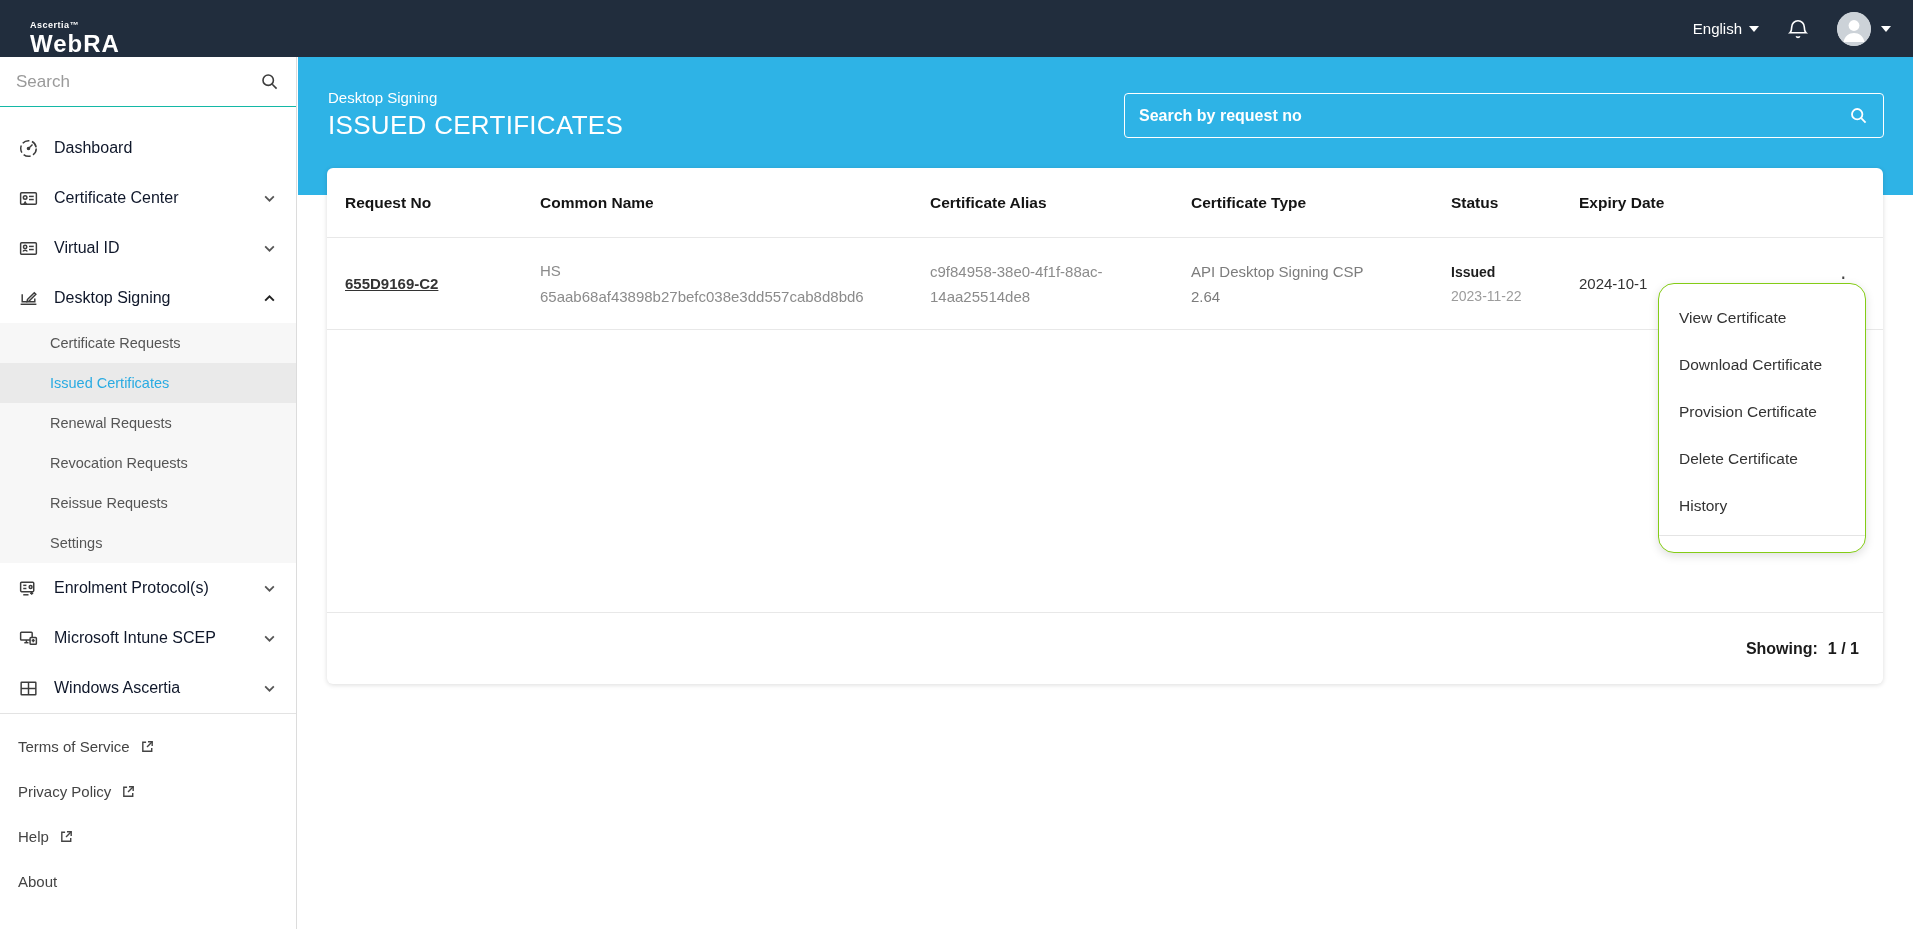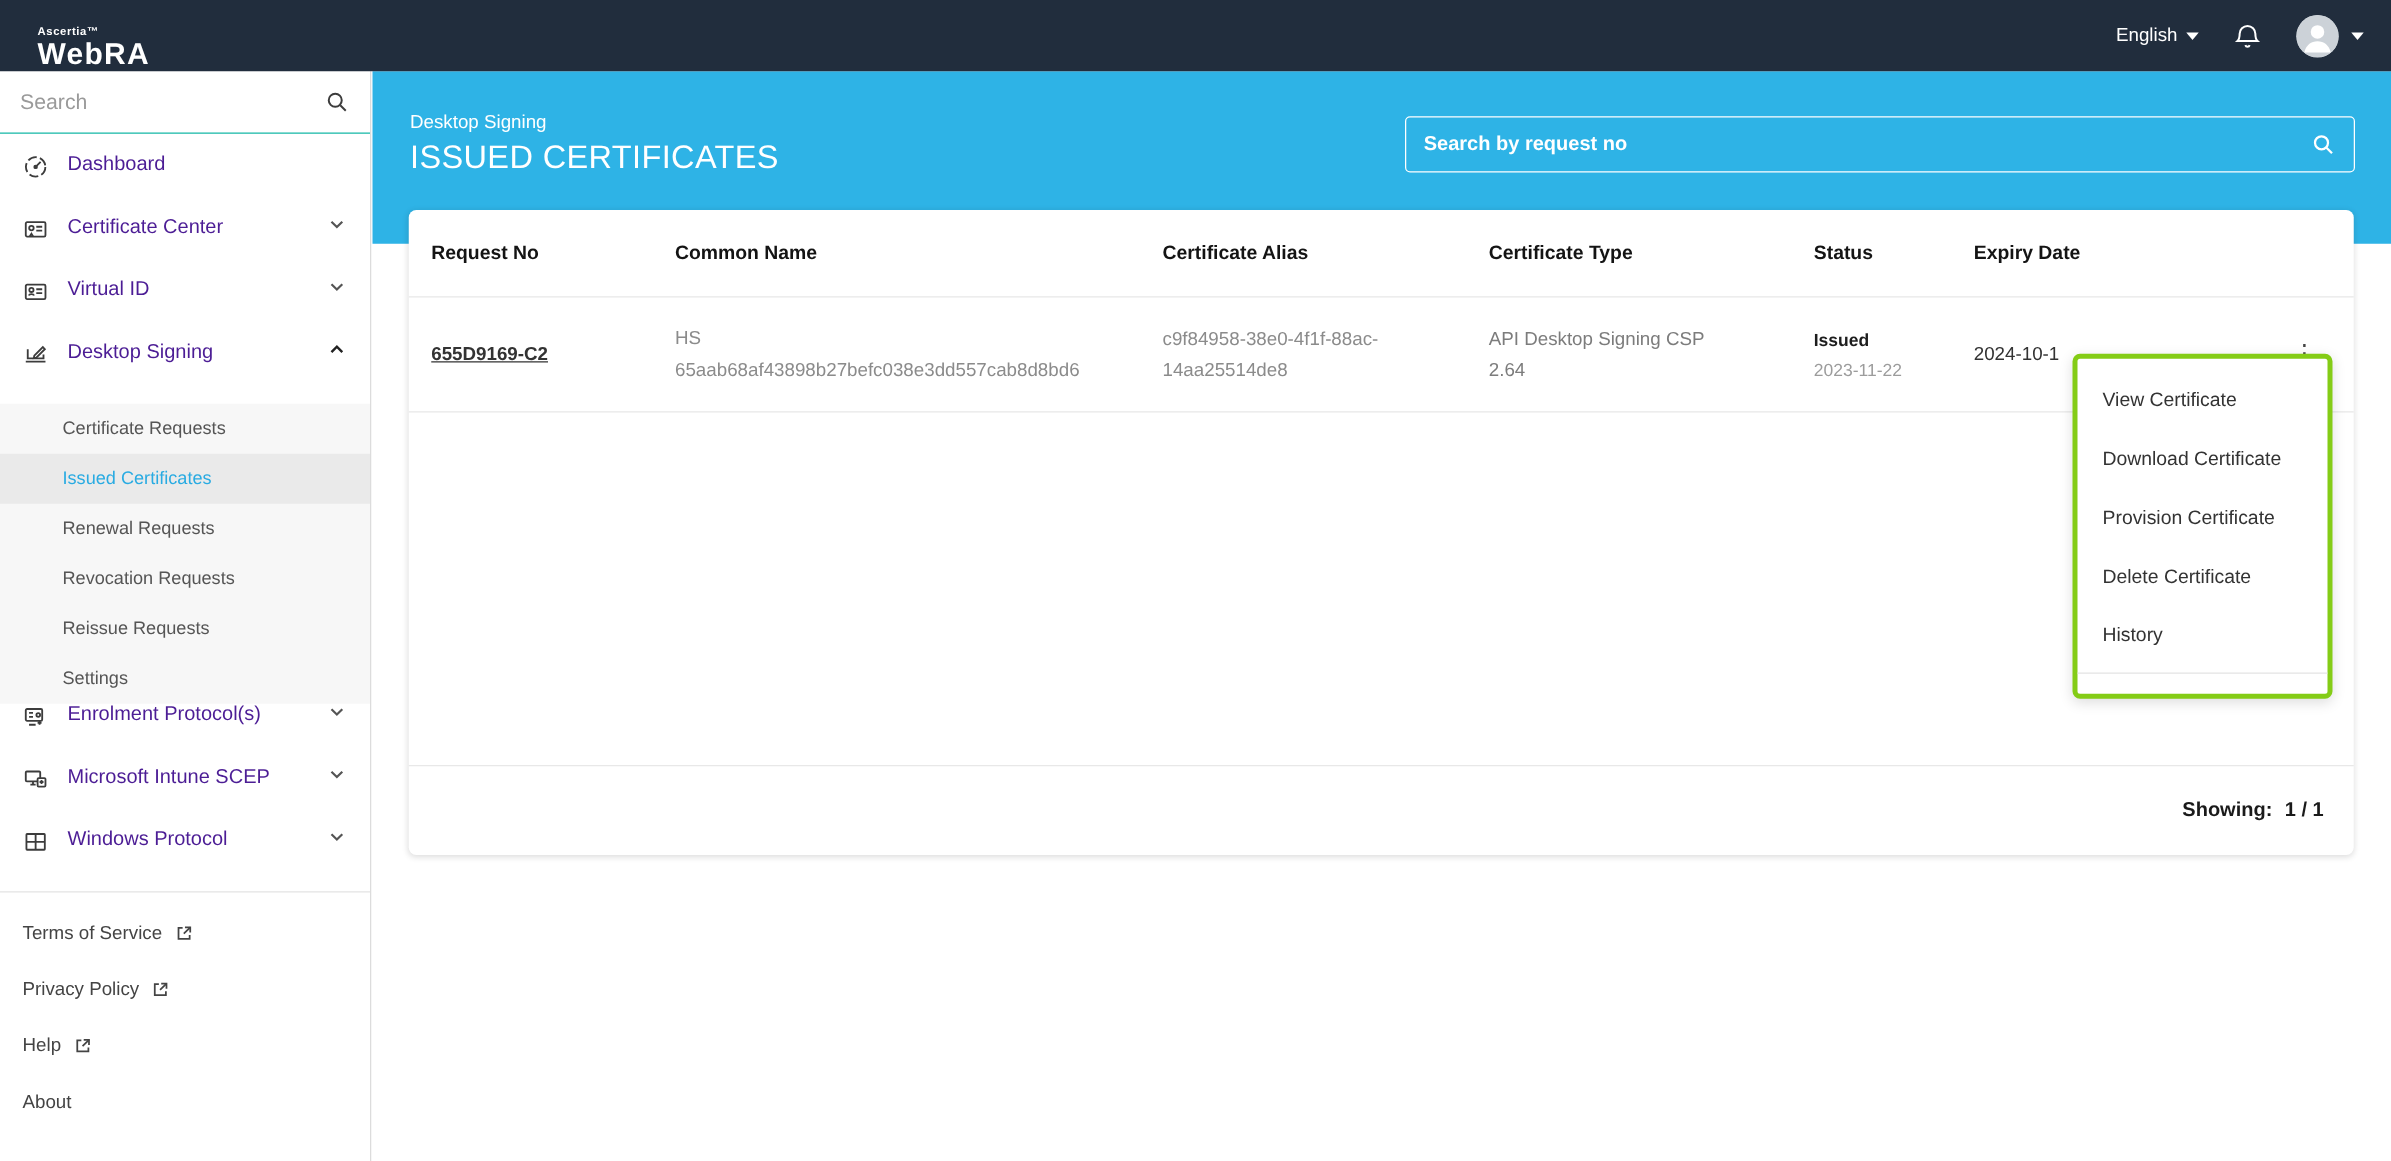--- a/index.html
+++ b/index.html
@@ -22,22 +22,22 @@
   .avatar { width:34px; height:34px; border-radius:50%; background:#ccd2d8; overflow:hidden; display:flex; }
 
   
   .sidebar { position:absolute; left:0; top:57px; width:297px; height:872px;
     background:#fff; border-right:1px solid #dcdcdc; z-index:20; }
   .side-search { height:50px; border-bottom:1px solid #14b8a6; display:flex; align-items:center; padding:0 16px; }
   .side-search input { flex:1; border:none; outline:none; font-size:17px; color:#444;
     font-family:"Liberation Sans",sans-serif; background:transparent; }
   .side-search input::placeholder { color:#9a9a9a; }
   .side-menu { list-style:none; padding-top:16px; }
-  .side-item { height:50px; display:flex; padding:0 20px 0 18px; cursor:pointer;
-    color:#4c1d95; font-size:16px; gap:15px; }
+  .side-item { height:50px; display:flex; align-items:center; padding:0 20px 0 18px; cursor:pointer;
+    color:#0f172a; font-size:16px; gap:15px; }
   .side-item .grow { flex:1; }
   .submenu { list-style:none; background:#f7f7f7; }
   .submenu li { height:40px; display:flex; align-items:center; padding-left:50px;
     font-size:14.5px; color:#555; cursor:pointer; }
   .submenu li.active { background:#eaeaea; color:#29abe2; }
   .side-divider { border-top:1px solid #e3e3e3; margin-top:0; }
   .side-footer { padding-top:10px; }
   .side-footer .flink { height:45px; display:flex; align-items:center; gap:10px; padding-left:18px;
     font-size:15px; color:#444; cursor:pointer; }
 
@@ -76,21 +76,21 @@
   .status-date { font-size:14px; color:#9c9c9c; line-height:24px; }
   .expiry { font-size:15px; color:#333; }
   .kebab { font-size:19px; color:#444; cursor:pointer; line-height:1; display:inline-block; letter-spacing:0; }
 
   .card-footer { position:absolute; left:0; bottom:0; width:100%; height:72px; border-top:1px solid #e8e8e8;
     display:flex; align-items:center; justify-content:flex-end; padding-right:24px; gap:10px;
     font-size:16px; font-weight:700; color:#1a1a1a; }
 
   
   .ctx-menu { position:absolute; left:1658px; top:283px; width:208px; background:#fff;
-    border:4px solid #84cc16; border-radius:6px; box-shadow:0 3px 10px rgba(0,0,0,.13);
+    border:1px solid #84cc16; border-radius:16px; box-shadow:0 3px 10px rgba(0,0,0,.13);
     z-index:40; padding:10px 0; }
   .ctx-menu ul { list-style:none; }
   .ctx-menu li { height:47px; display:flex; align-items:center; padding-left:20px;
     font-size:15.5px; color:#333; cursor:pointer; }
   .ctx-divider { border-top:1px solid #e4e4e4; margin:6px 0; }
 
   svg { display:block; }
 </style>
 </head>
 <body>
@@ -222,21 +222,21 @@
           <path d="M2 4 L6 8 L10 4"></path>
         </svg>
     </li>
 
     <li class="side-item">
       <svg width="21" height="21" viewBox="0 0 20 20" fill="none" stroke="#3c3c3c" stroke-width="1.4">
         <rect x="3" y="4" width="14" height="12" rx="0.5"></rect>
           <path d="M10 4 V16"></path>
           <path d="M3 10 H17"></path>
       </svg>
-      <span class="grow">Windows Protocol</span>
+      <span class="grow">Windows Ascertia</span>
       <svg width="13" height="13" viewBox="0 0 12 12" fill="none" stroke="#555" stroke-width="1.6">
           <path d="M2 4 L6 8 L10 4"></path>
         </svg>
     </li>
   </ul>
 
   <div class="side-divider"></div>
 
   <div class="side-footer">
     <div class="flink">

